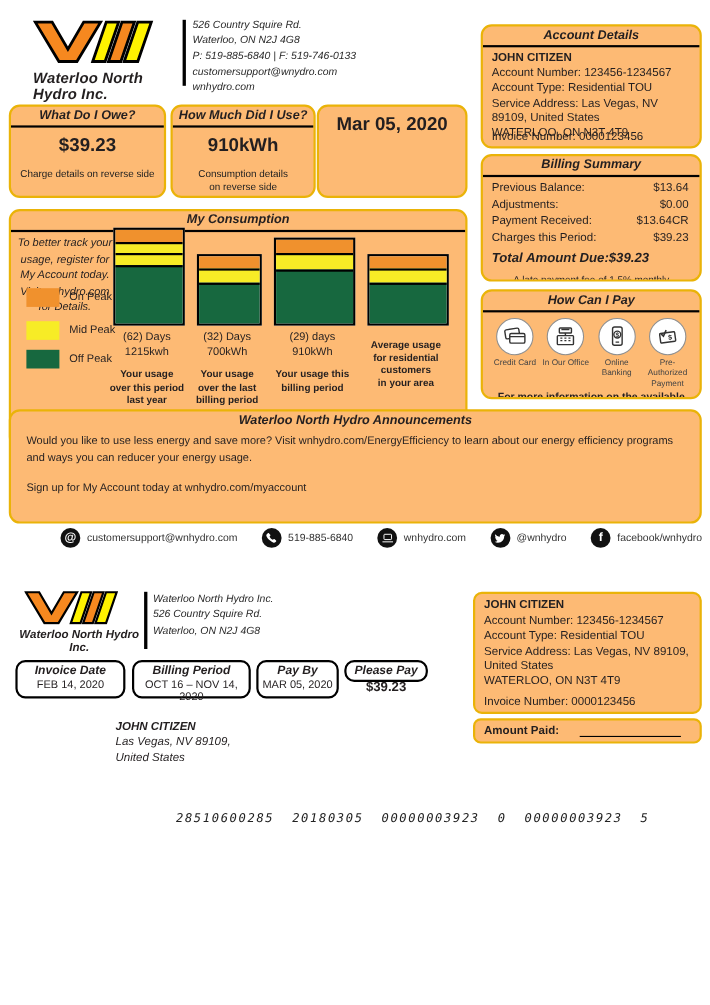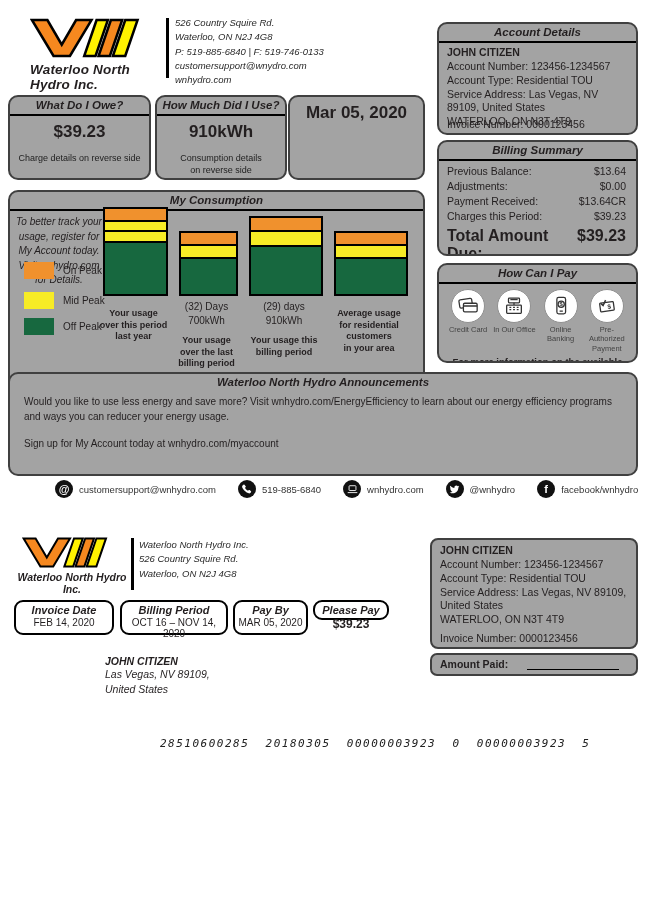--- a/index.html
+++ b/index.html
@@ -1,34 +1,34 @@
 <!DOCTYPE html>
 <html><head>
 <meta charset="utf-8">
 <style>
   html,body{margin:0;padding:0;background:#fff;}
   .page{position:relative;width:645px;height:914px;background:#fff;overflow:hidden;
         font-family:"Liberation Sans",sans-serif;color:#231f20;}
   .abs{position:absolute;font-style:italic;}
-  .rbox{position:absolute;border:2px solid #404040;border-radius:10px;background:#a3a3a3;box-sizing:border-box;overflow:hidden;}
+  .rbox{position:absolute;border:2px solid #eab308;border-radius:10px;background:#fdba74;box-sizing:border-box;overflow:hidden;}
   .boxtitle{font-weight:bold;font-style:italic;text-align:center;font-size:11.5px;padding:2px 0 3px;
             border-bottom:2.5px solid #000;}
   .boxtitle.nounder{border-bottom:none;}
   .smalltext{font-size:10.5px;line-height:1.32;}
   .vline{position:absolute;width:2.5px;background:#000;}
   
   .hdr-name{font-weight:bold;font-size:13.5px;letter-spacing:0.2px;}
   .hdr-addr{font-size:9.5px;line-height:1.5;color:#2a2a2a;}
   
   .bigval{font-weight:bold;font-size:17px;text-align:center;margin-top:6px;}
   .cap{font-size:9px;text-align:center;color:#222;margin-top:10px;line-height:1.35;}
   
   .brow{display:flex;justify-content:space-between;font-size:10.5px;padding:1.5px 10px 1.5px 8px;}
-  .btotal{display:flex;justify-content:flex-start;font-weight:bold;
-          font-size:16px;padding:4px 10px 2px 8px;}
+  .btotal{display:flex;justify-content:flex-start;font-weight:bold;font-style:italic;
+          font-size:12px;padding:4px 10px 2px 8px;}
   .bnote{font-size:9px;text-align:center;line-height:1.4;margin-top:5px;}
   
   .payrow{display:flex;justify-content:space-around;padding:5px 6px 0;}
   .payitem{width:46px;text-align:center;}
   .paycircle{width:32px;height:32px;border:1.5px solid #909090;border-radius:50%;
              margin:0 auto;display:flex;align-items:center;justify-content:center;background:#fff;}
   .paylabel{font-size:7.5px;color:#444;margin-top:2px;line-height:1.25;}
   .payfoot{font-size:9.5px;font-weight:bold;text-align:center;line-height:1.45;margin-top:2px;}
   
   .side-note{font-size:10px;text-align:center;line-height:1.45;}
@@ -245,20 +245,24 @@
           <div class="seg" style="height: 13px; background: rgb(247, 236, 38);"></div>
           <div class="seg" style="height: 47px; background: rgb(23, 104, 63);"></div>
         </div>
         <div class="bar" style="left: 324px; width: 70px;">
           <div class="seg" style="height: 11px; background: rgb(240, 145, 45);"></div>
           <div class="seg" style="height: 11px; background: rgb(247, 236, 38);"></div>
           <div class="seg" style="height: 35px; background: rgb(23, 104, 63);"></div>
         </div>
       </div>
   <div class="bar-label" style="left: 71px; width: 105px;">
+        <div class="l1">
+          <div>(62) Days</div>
+          <div>1215kwh</div>
+        </div>
         <div class="l2">
           <div>Your usage</div>
           <div>over this period</div>
           <div>last year</div>
         </div>
       </div>
       <div class="bar-label" style="left: 147px; width: 99px;">
         <div class="l1">
           <div>(32) Days</div>
           <div>700kWh</div>

